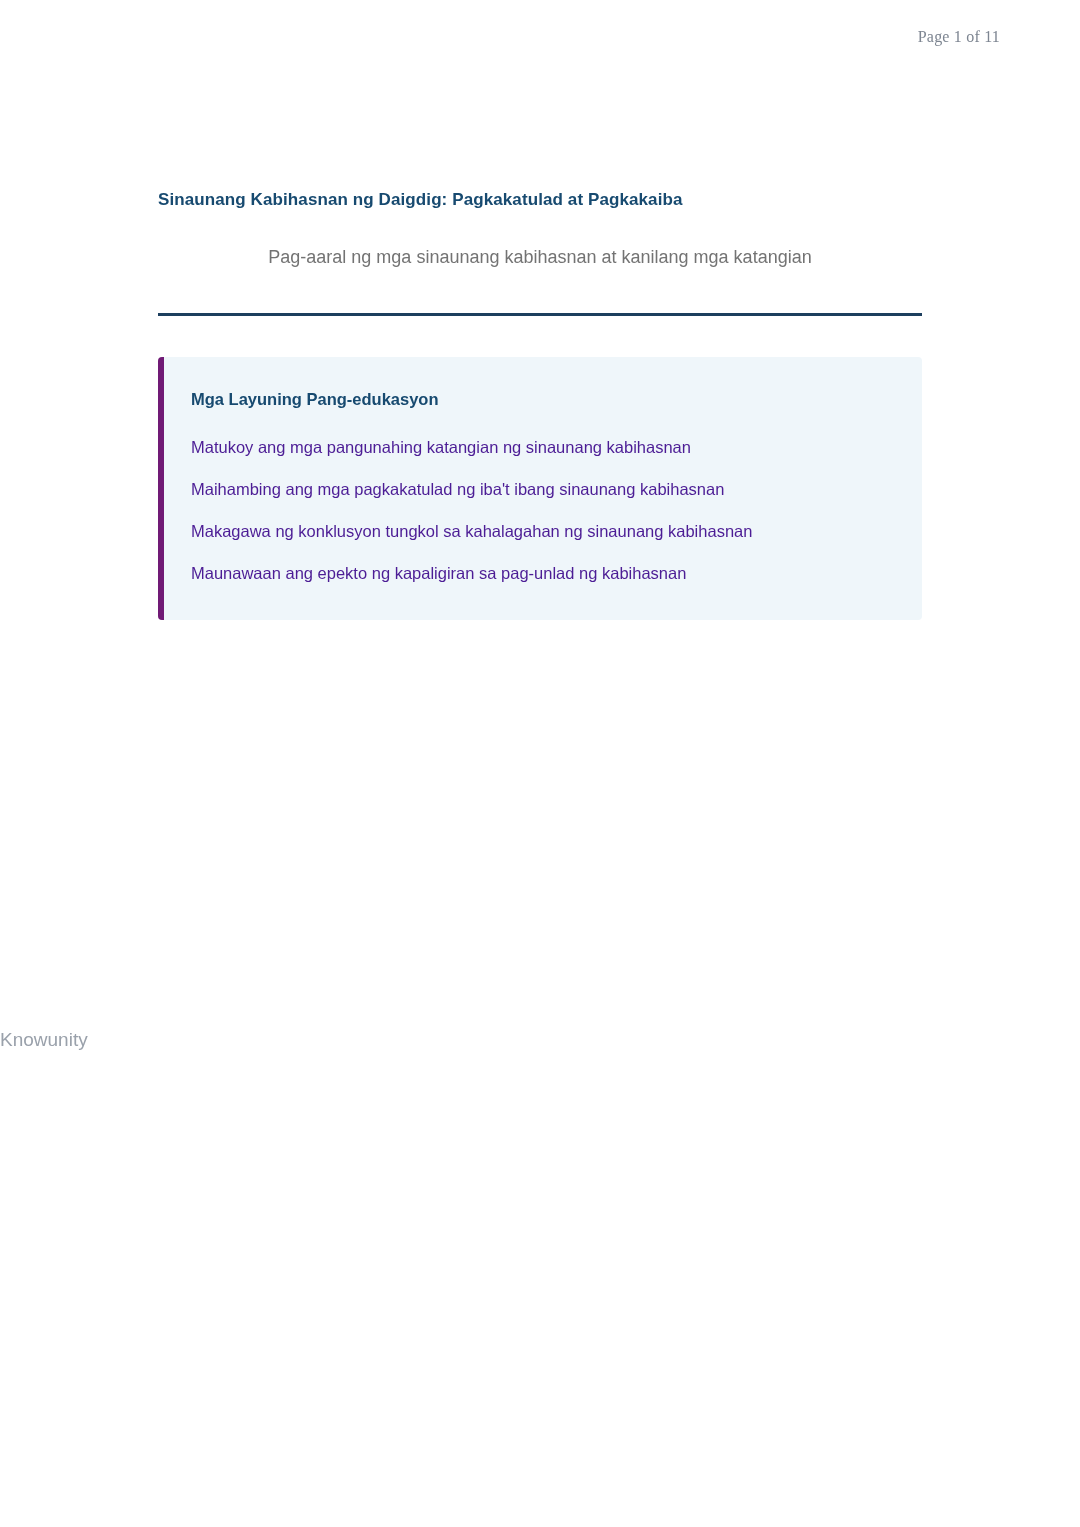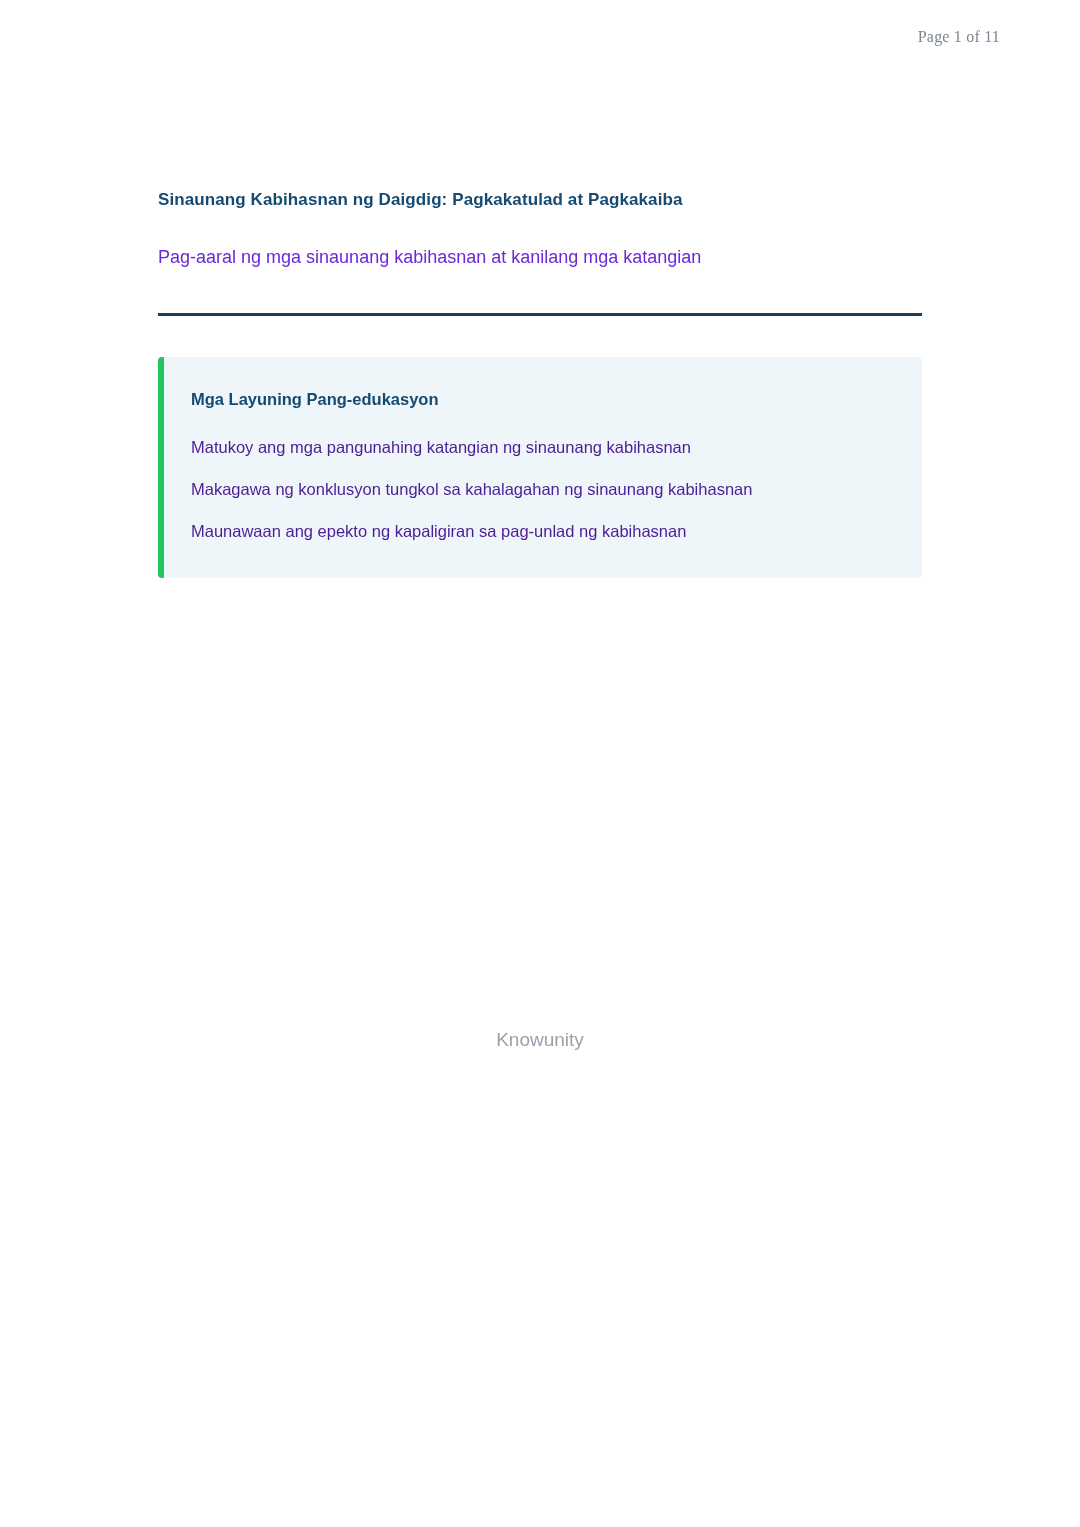--- a/index.html
+++ b/index.html
@@ -35,34 +35,34 @@
   .doc-title {
     margin: 190px 0 0 0;
     text-align: left;
     font-size: 17px;
     font-weight: 700;
     color: #174a70;
     letter-spacing: 0.1px;
   }
   .doc-subtitle {
     margin: 37px 0 0 0;
-    text-align: left;
+    text-align: center;
     font-size: 18px;
     font-weight: 400;
-    color: #6d28d9;
+    color: #737373;
   }
   .divider {
     border: none;
     border-top: 3px solid #1d3f5e;
     margin: 45px 0 0 0;
   }
   .objectives-box {
     margin-top: 41px;
     background: #eff6fa;
-    border-left: 6px solid #22c55e;
+    border-left: 6px solid #701a75;
     border-radius: 4px;
     padding: 33px 32px 36px 27px;
   }
   .objectives-heading {
     margin: 0 0 27px 0;
     font-size: 16.5px;
     font-weight: 700;
     color: #174a70;
   }
   .objective-item {
@@ -72,21 +72,21 @@
     color: #4c1d95;
   }
   .objective-item:last-child {
     margin-bottom: 0;
   }
   .footer-watermark {
     position: absolute;
     bottom: 26px;
     left: 0;
     width: 100%;
-    text-align: center;
+    text-align: left;
     font-size: 19px;
     color: #9aa1ab;
   }
 </style>
 </head>
 <body>
 
 <div class="page">
 
   <div class="page-number">Page 1 of 11</div>
@@ -97,20 +97,21 @@
 
     <p class="doc-subtitle">Pag-aaral ng mga sinaunang kabihasnan at kanilang mga katangian</p>
 
     <hr class="divider">
 
     <div class="objectives-box">
       <h2 class="objectives-heading">Mga Layuning Pang-edukasyon</h2>
 
       <p class="objective-item">Matukoy ang mga pangunahing katangian ng sinaunang kabihasnan</p>
 
+      <p class="objective-item">Maihambing ang mga pagkakatulad ng iba't ibang sinaunang kabihasnan</p>
 
 
       <p class="objective-item">Makagawa ng konklusyon tungkol sa kahalagahan ng sinaunang kabihasnan</p>
 
       <p class="objective-item">Maunawaan ang epekto ng kapaligiran sa pag-unlad ng kabihasnan</p>
     </div>
 
   </div>
 
   <div class="footer-watermark">Knowunity</div>

